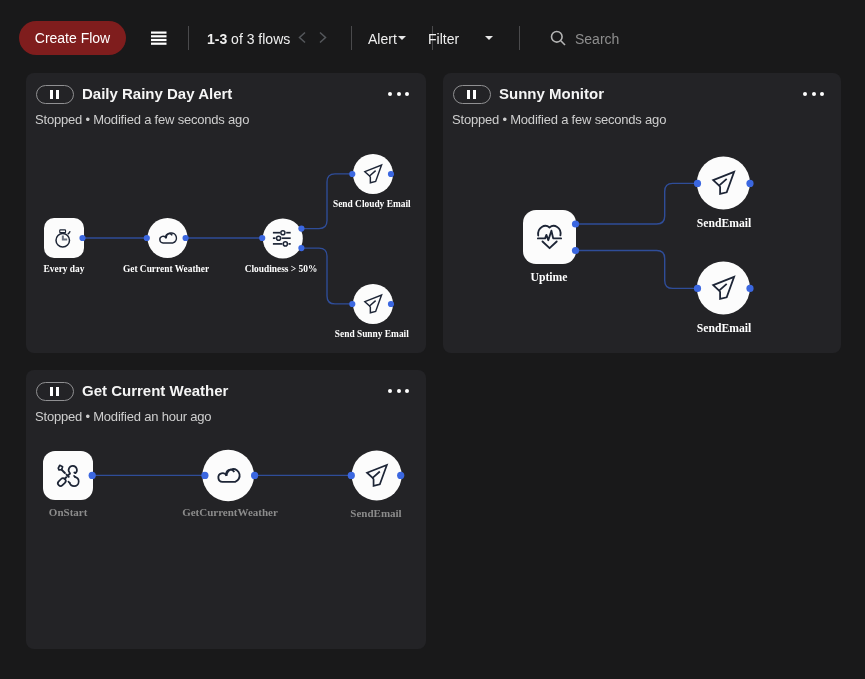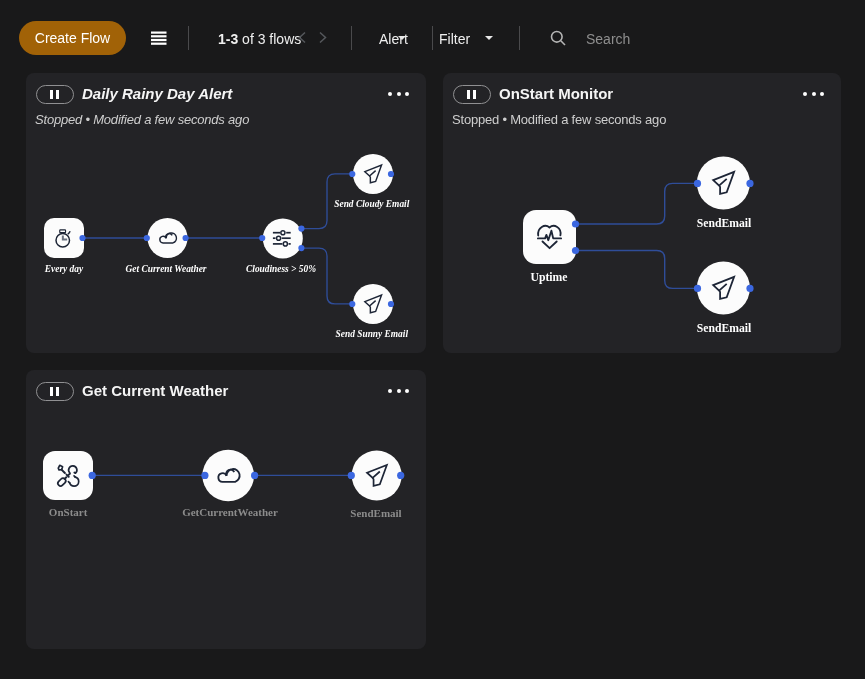--- a/index.html
+++ b/index.html
@@ -1,29 +1,29 @@
 <!DOCTYPE html>
 <html><head>
 <meta charset="utf-8">
 <style>
   * { margin:0; padding:0; box-sizing:border-box; }
   html,body { width:865px; height:679px; background:#19191a; overflow:hidden;
     font-family:"Liberation Sans", sans-serif; }
   .abs { position:absolute; transform:translateZ(0); }
   
   #createflow { left:19px; top:21px; width:107px; height:34px; border-radius:17px;
-    background:#a16207; color:#fff; font-size:14px; display:flex; align-items:center;
+    background:#7f1d1d; color:#fff; font-size:14px; display:flex; align-items:center;
     justify-content:center; }
   .vdiv { width:1px; background:#4a4a4c; top:26px; height:24px; }
-  .tbtxt { top:30.5px; font-size:14px; color:#efefef;margin-left:11px; }
+  .tbtxt { top:30.5px; font-size:14px; color:#efefef; }
   .caret { width:0; height:0; border-left:4px solid transparent;
     border-right:4px solid transparent; border-top:4.5px solid #e8e8e8; top:36px; }
   
   .card { background:#232326; border-radius:8px; }
-  #card1 { left:26px; top:73px;  width:400px; height:280px;font-style:italic; }
+  #card1 { left:26px; top:73px;  width:400px; height:280px; }
   #card2 { left:443px; top:73px; width:398px; height:280px; }
   #card3 { left:26px; top:370px; width:400px; height:279px; }
   .pausepill { left:10px; top:11.5px; width:37.5px; height:19px; border:1.3px solid #909092;
     border-radius:9.5px; display:flex; align-items:center; justify-content:center; gap:3px; }
   .pausepill i { display:block; width:2.8px; height:9px; background:#fff; }
   .ctitle { left:56px; top:11.5px; font-size:15px; font-weight:bold; color:#f5f5f5; }
   .cmeta { left:9px; top:38.6px; font-size:13px; letter-spacing:-0.2px; color:#cecece; }
   .dots { right:17px; top:19px; display:flex; gap:4.3px; }
   .dots i { display:block; width:4px; height:4px; border-radius:50%; background:#fff; }
   .flowsvg { left:0; top:0; }
@@ -148,21 +148,21 @@
       <text x="345.8" y="263.5">Send Sunny Email</text>
     </g>
   </svg>
 </div>
 
 <div class="abs card" id="card2">
   <div class="abs pausepill">
       <i></i>
       <i></i>
     </div>
-  <div class="abs ctitle">OnStart Monitor</div>
+  <div class="abs ctitle">Sunny Monitor</div>
   <div class="abs dots">
       <i></i>
       <i></i>
       <i></i>
     </div>
   <div class="abs cmeta">Stopped • Modified a few seconds ago</div>
   <svg class="abs flowsvg" width="398" height="280" viewBox="0 0 398 280">
     <g fill="none" stroke="#2f4d99" stroke-width="1.4">
       <path d="M132.5 151 H213.7 Q221.7 151 221.7 143 V118.4 Q221.7 110.4 229.7 110.4 H254.5"></path>
       <path d="M132.5 177.5 H213.7 Q221.7 177.5 221.7 185.5 V207.4 Q221.7 215.4 229.7 215.4 H254.5"></path>
@@ -199,20 +199,21 @@
   <div class="abs pausepill">
       <i></i>
       <i></i>
     </div>
   <div class="abs ctitle">Get Current Weather</div>
   <div class="abs dots">
       <i></i>
       <i></i>
       <i></i>
     </div>
+  <div class="abs cmeta">Stopped • Modified an hour ago</div>
   <svg class="abs flowsvg" width="400" height="279" viewBox="0 0 400 279">
     <g fill="none" stroke="#2f4d99" stroke-width="1.4">
       <line x1="66.2" y1="105.4" x2="178.9" y2="105.4"></line>
       <line x1="228.6" y1="105.4" x2="325.3" y2="105.4"></line>
     </g>
     <rect x="17" y="81" width="50" height="49" rx="12" fill="#fcfcfc"></rect>
     <circle cx="202.2" cy="105.5" r="25.8" fill="#fcfcfc"></circle>
     <circle cx="350.7" cy="105.5" r="25" fill="#fcfcfc"></circle>
 
     <g transform="translate(42,105.5)" fill="none" stroke="#1d2536" stroke-width="1.7" stroke-linejoin="round" stroke-linecap="round">

